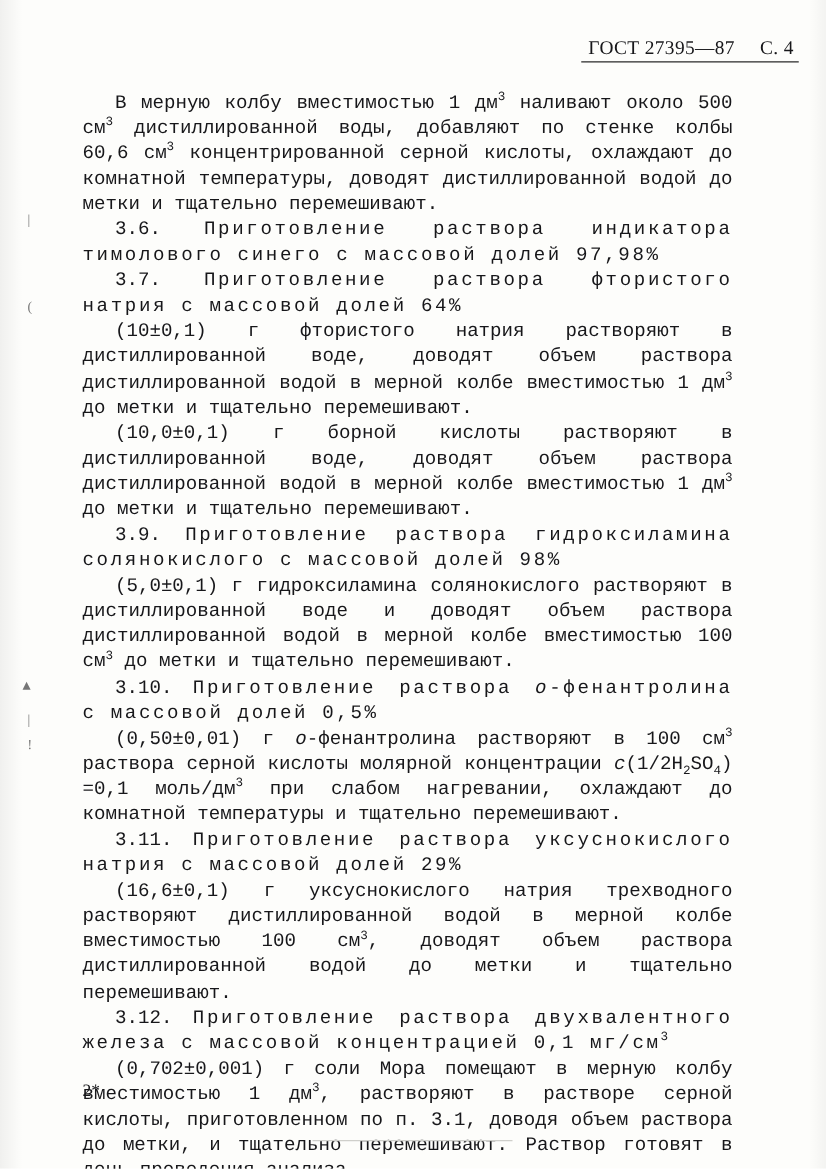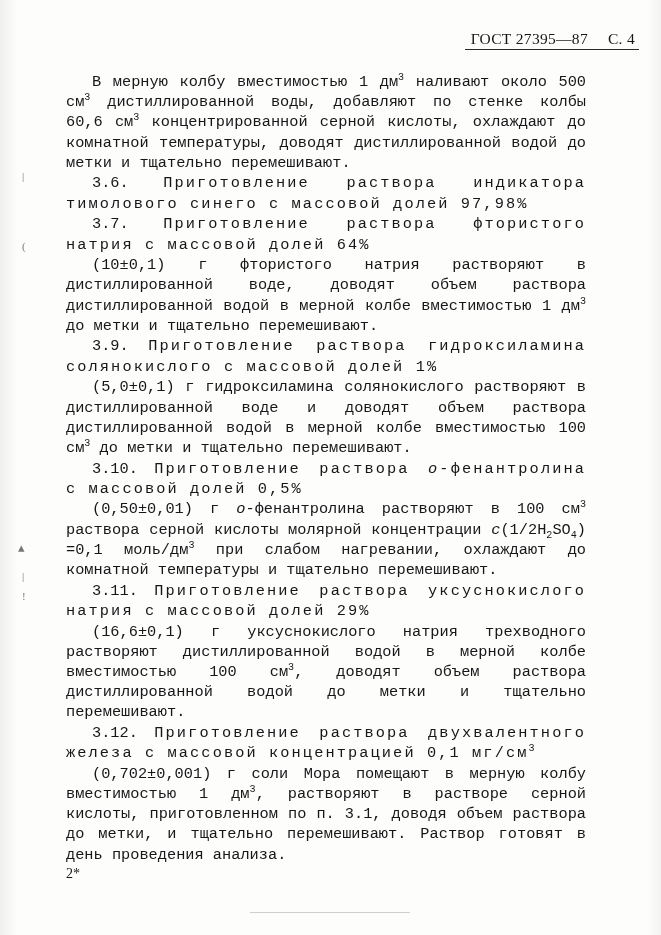--- a/index.html
+++ b/index.html
@@ -142,23 +142,26 @@
       3.6. <span class="sp">Приготовление раствора индикатора тимолового синего с массовой долей 97,98%</span>
     </p>
 
     <p class="para">
       3.7. <span class="sp">Приготовление раствора фтористого натрия с массовой долей 64%</span>
     </p>
     <p class="para">
       (10±0,1) г фтористого натрия растворяют в дистиллированной воде, доводят объем раствора дистиллированной водой в мерной колбе вместимостью 1 дм<sup>3</sup> до метки и тщательно перемешивают.
     </p>
 
+    <p class="para">
+      (10,0±0,1) г борной кислоты растворяют в дистиллированной воде, доводят объем раствора дистиллированной водой в мерной колбе вместимостью 1 дм<sup>3</sup> до метки и тщательно перемешивают.
+    </p>
 
     <p class="para">
-      3.9. <span class="sp">Приготовление раствора гидроксиламина солянокислого с массовой долей 1%</span>
+      3.9. <span class="sp">Приготовление раствора гидроксиламина солянокислого с массовой долей 98%</span>
     </p>
     <p class="para">
       (5,0±0,1) г гидроксиламина солянокислого растворяют в дистиллированной воде и доводят объем раствора дистиллированной водой в мерной колбе вместимостью 100 см<sup>3</sup> до метки и тщательно перемешивают.
     </p>
 
     <p class="para">
       3.10. <span class="sp">Приготовление раствора <span class="it">о</span>-фенантролина с массовой долей 0,5%</span>
     </p>
     <p class="para">
       (0,50±0,01) г <span class="it">о</span>-фенантролина растворяют в 100 см<sup>3</sup> раствора серной кислоты молярной концентрации <span class="it">c</span>(1/2H<sub>2</sub>SO<sub>4</sub>) =0,1 моль/дм<sup>3</sup> при слабом нагревании, охлаждают до комнатной температуры и тщательно перемешивают.

